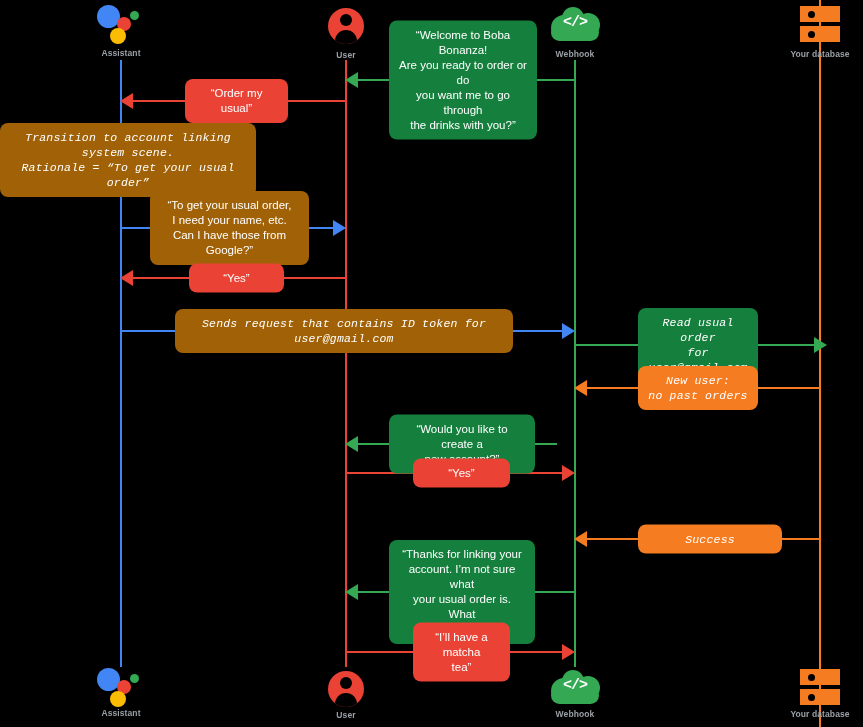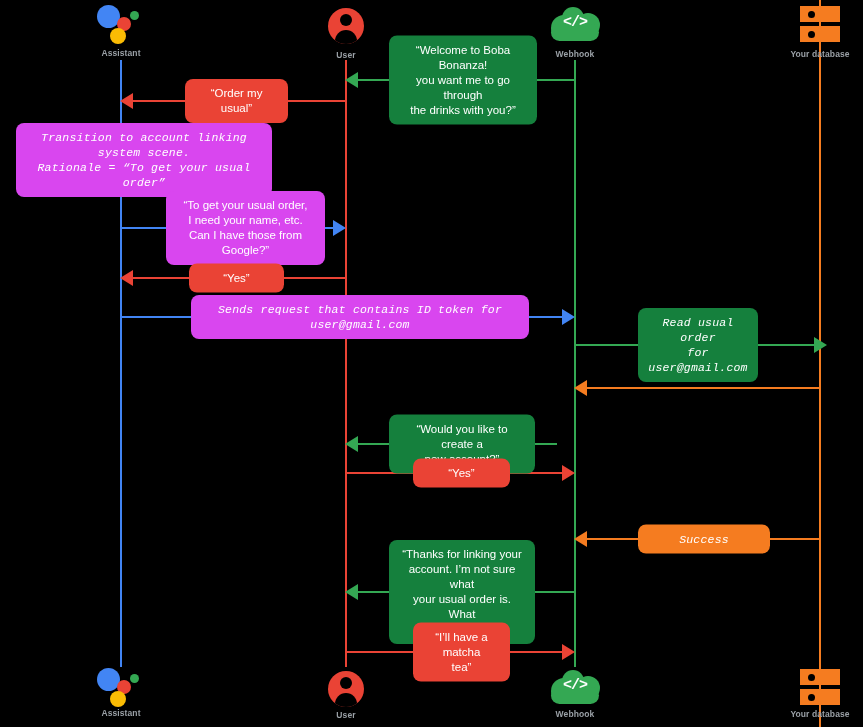--- a/index.html
+++ b/index.html
@@ -128,21 +128,21 @@
     transform: translateY(-50%);
   }
   .bubble.mono {
     font-family: "Liberation Mono", monospace;
     font-style: italic;
     font-size: 11.5px;
     letter-spacing: 0.2px;
   }
   .bubble.sans { font-family: "Liberation Sans", sans-serif; }
 
-  .c-blue   { background: #d946ef; margin-left: 16px; }
+  .c-blue   { background: #a16207; }
   .c-red    { background: #EA4335; }
   .c-green  { background: #15803d; }
   .c-orange { background: #F57C20; }
 
   .l-blue   { background: #4285F4; }
   .l-red    { background: #EA4335; }
   .l-green  { background: #34A853; }
   .l-orange { background: #F57C20; }
   .h-blue.right   { border-left: 13px solid #4285F4; }
   .h-red.left     { border-right: 13px solid #EA4335; }
@@ -208,20 +208,21 @@
       </span>
     </div>
     <div class="actor-label">Your database</div>
   </div>
 
   <div class="msg" style="left:345px; top:45px; width:230px; height:70px;">
     <div class="line l-green" style="left:13px; right:0;"></div>
     <div class="head h-green left" style="left:0;"></div>
     <div class="bubble sans c-green" style="left:44px; width:148px;">
       <div>“Welcome to Boba Bonanza!</div>
+      <div>Are you ready to order or do</div>
       <div>you want me to go through</div>
       <div>the drinks with you?”</div>
     </div>
   </div>
 
   <div class="msg" style="left:120px; top:86px; width:226px; height:30px;">
     <div class="line l-red" style="left:13px; right:0;"></div>
     <div class="head h-red left" style="left:0;"></div>
     <div class="bubble sans c-red" style="left:65px; width:103px;">
       <div>“Order my usual”</div>
@@ -246,40 +247,44 @@
   </div>
 
   <div class="msg" style="left:120px; top:263px; width:226px; height:30px;">
     <div class="line l-red" style="left:13px; right:0;"></div>
     <div class="head h-red left" style="left:0;"></div>
     <div class="bubble sans c-red" style="left:69px; width:95px;">
       <div>“Yes”</div>
     </div>
   </div>
 
-  <div class="msg" style="left:120px; top:302px; width:455px; height:30px;padding-left:48px;">
+  <div class="msg" style="left:120px; top:316px; width:455px; height:30px;padding-left:48px;">
     <div class="line l-blue" style="left:0; right:13px;"></div>
     <div class="head h-blue right" style="right:0;"></div>
     <div class="bubble mono c-blue" style="left:55px; width:338px;">
       <div>Sends request that contains ID token for user@gmail.com</div>
     </div>
   </div>
 
   <div class="msg" style="left:574px; top:323px; width:253px; height:44px;">
     <div class="line l-green" style="left:0; right:13px;"></div>
     <div class="head h-green right" style="right:0;"></div>
     <div class="bubble mono c-green" style="left:64px; width:120px;">
       <div>Read usual order</div>
       <div>for user@gmail.com</div>
     </div>
   </div>
 
   <div class="msg" style="left:574px; top:366px; width:245px; height:44px;">
     <div class="line l-orange" style="left:13px; right:0;"></div>
     <div class="head h-orange left" style="left:0;"></div>
+    <div class="bubble mono c-orange" style="left:64px; width:120px;">
+      <div>New user:</div>
+      <div>no past orders</div>
+    </div>
   </div>
 
   <div class="msg" style="left:345px; top:400px; width:212px; height:44px;margin-top:22px;">
     <div class="line l-green" style="left:13px; right:0;"></div>
     <div class="head h-green left" style="left:0;"></div>
     <div class="bubble sans c-green" style="left:44px; width:146px;">
       <div>“Would you like to create a</div>
       <div>new account?”</div>
     </div>
   </div>
@@ -289,21 +294,21 @@
     <div class="head h-red right" style="right:0;"></div>
     <div class="bubble sans c-red" style="left:68px; width:97px;">
       <div>“Yes”</div>
     </div>
   </div>
 
 
   <div class="msg" style="left:574px; top:525px; width:245px; height:28px;">
     <div class="line l-orange" style="left:13px; right:0;"></div>
     <div class="head h-orange left" style="left:0;"></div>
-    <div class="bubble mono c-orange" style="left:64px; width:132px;">
+    <div class="bubble mono c-orange" style="left:64px; width:144px;">
       <div>Success</div>
     </div>
   </div>
 
   <div class="msg" style="left:345px; top:557px; width:230px; height:70px;">
     <div class="line l-green" style="left:13px; right:0;"></div>
     <div class="head h-green left" style="left:0;"></div>
     <div class="bubble sans c-green" style="left:44px; width:146px;">
       <div>“Thanks for linking your</div>
       <div>account. I’m not sure what</div>

